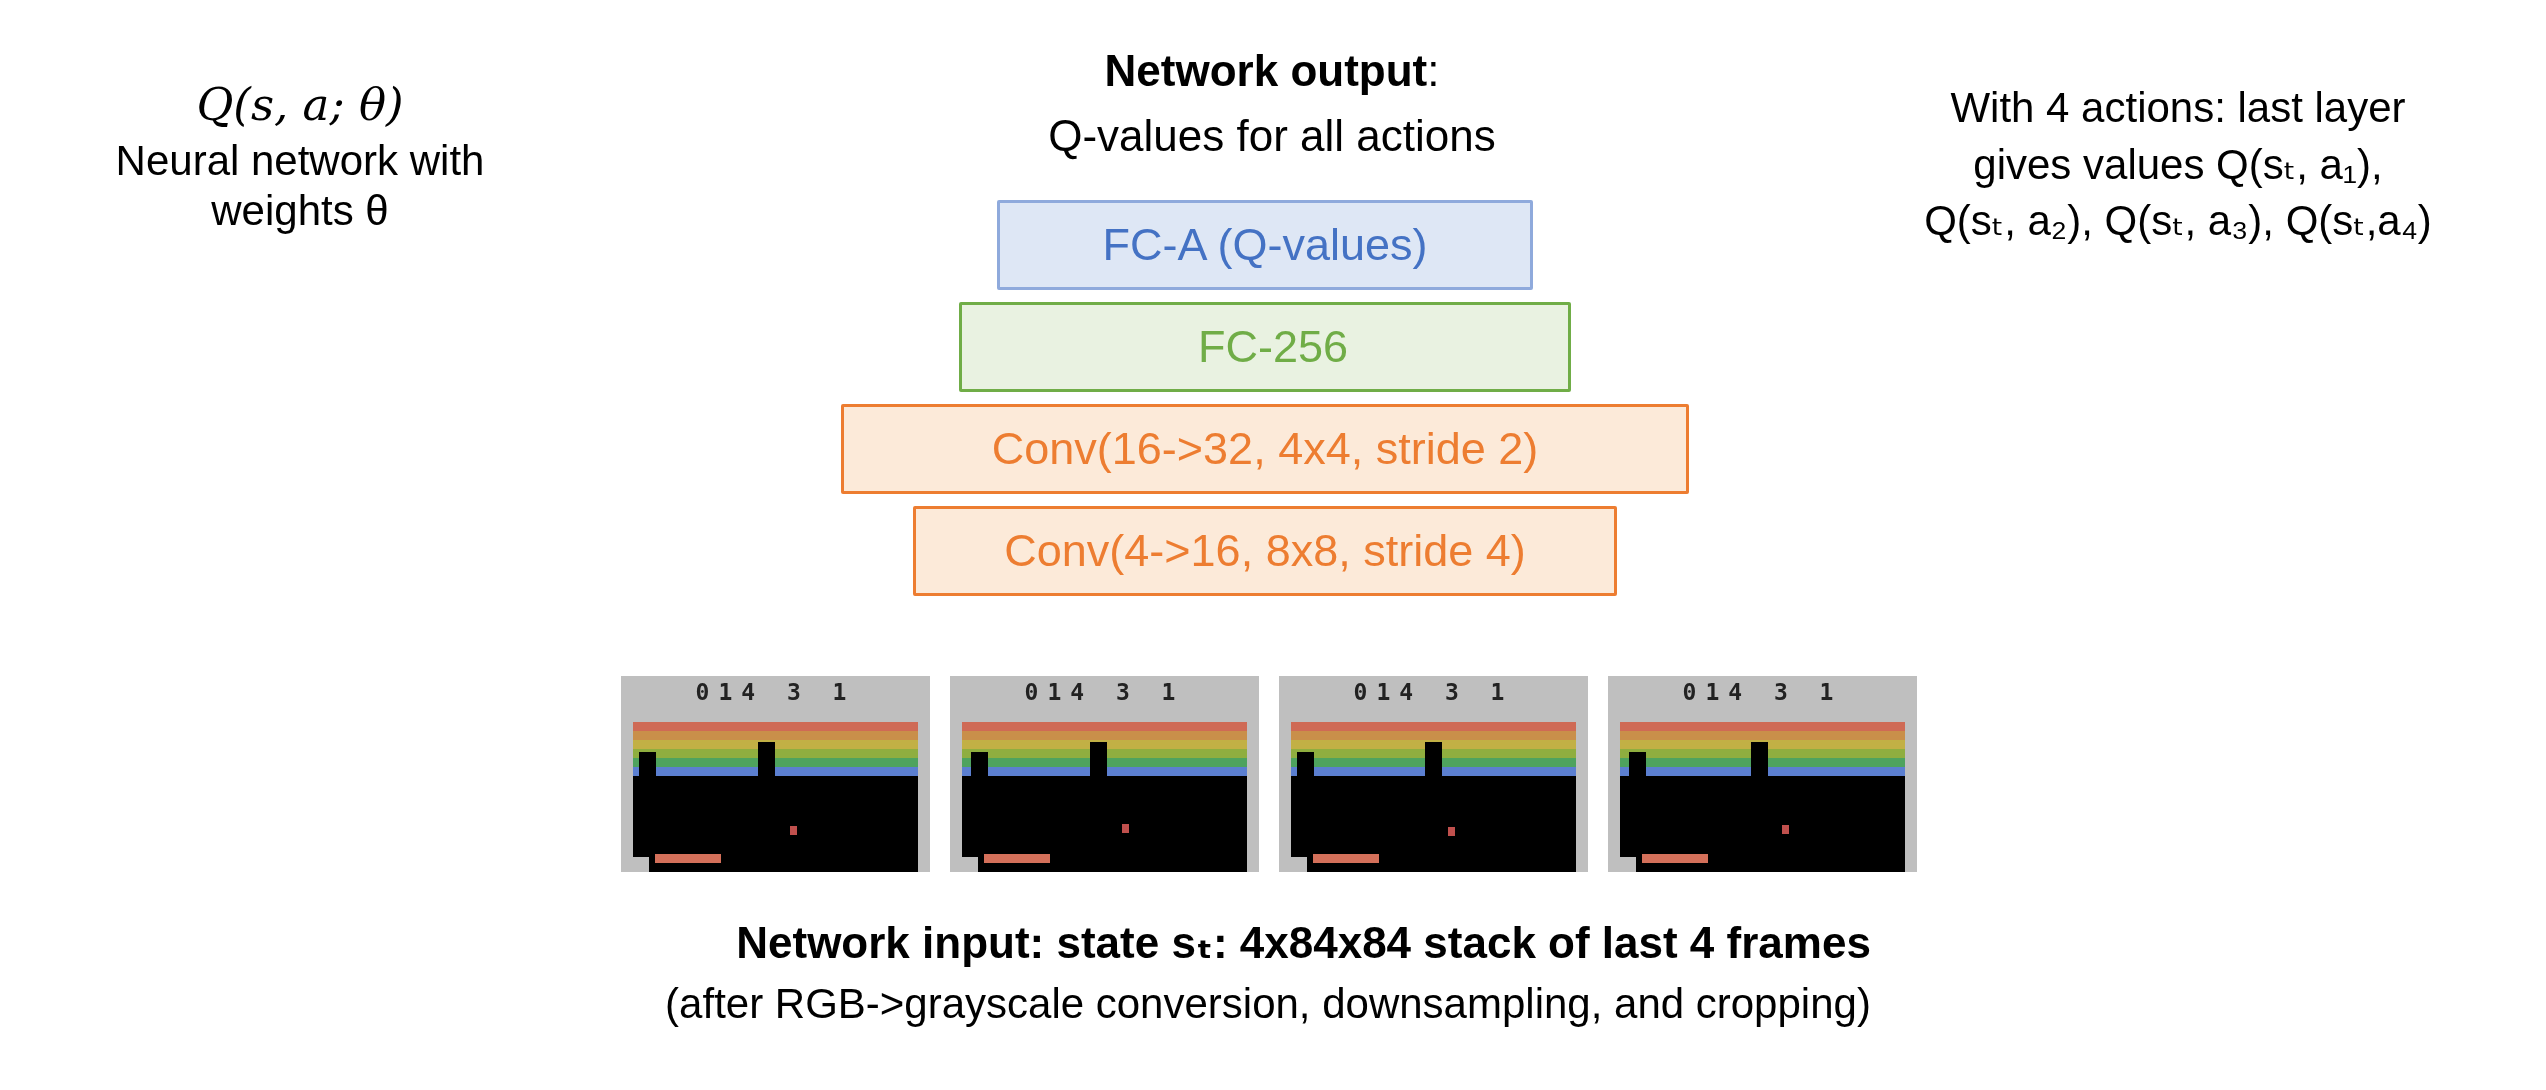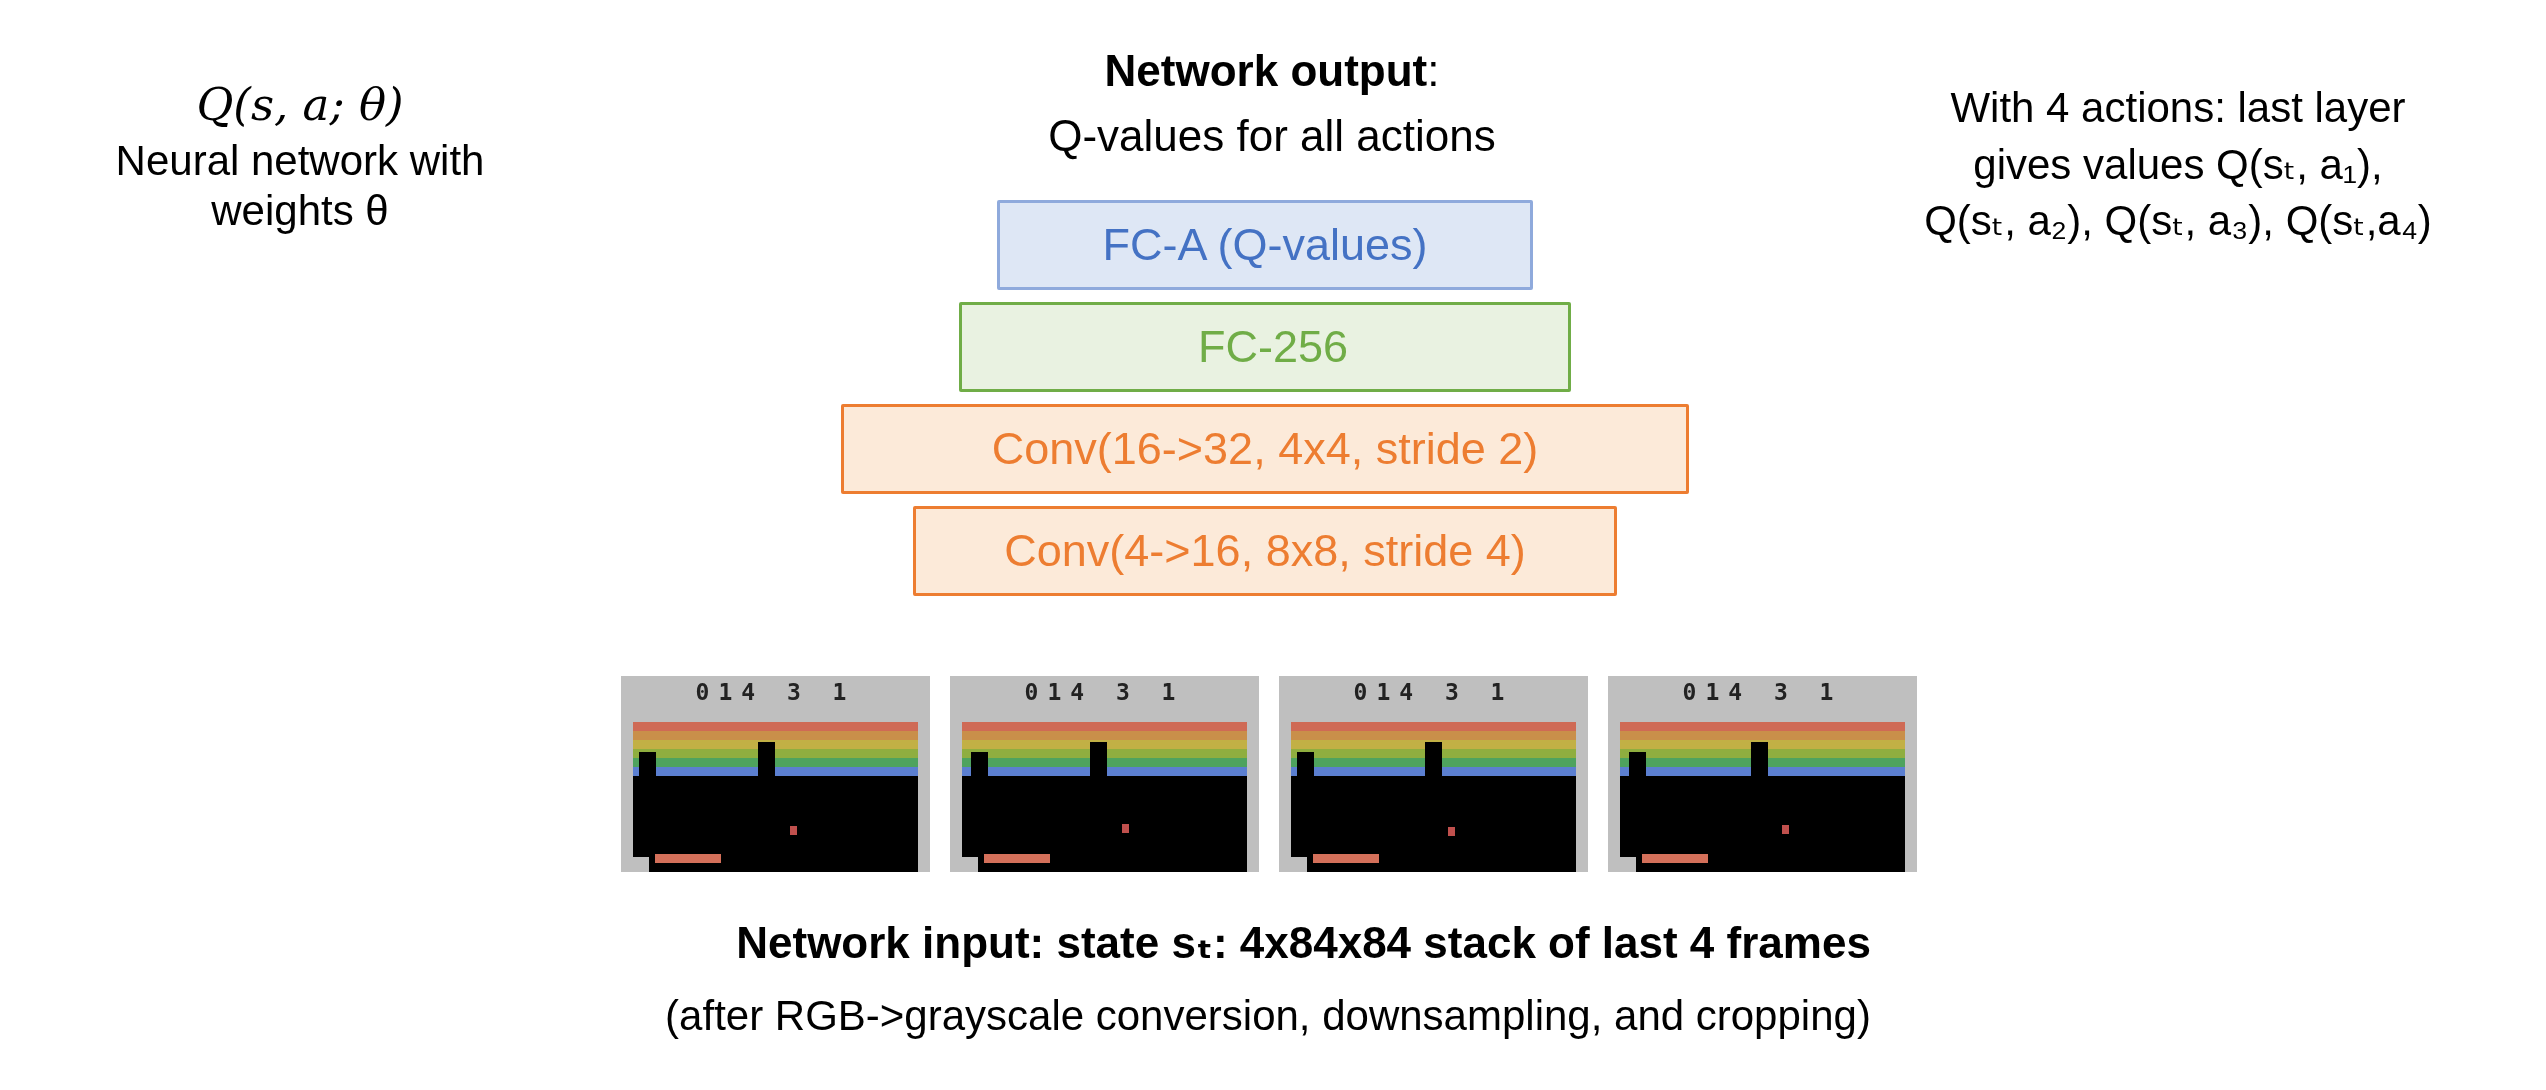--- a/index.html
+++ b/index.html
@@ -41,21 +41,21 @@
   .frame .pit{position:absolute;left:12px;right:12px;top:100px;bottom:0;background:#000;}
   .frame .notch{position:absolute;top:-24px;width:17px;height:24px;background:#000;}
   .frame .notch.tall{top:-34px;height:34px;}
   .frame .ball{position:absolute;width:7px;height:9px;background:#c0504d;}
   .frame .paddle{position:absolute;left:22px;bottom:9px;width:66px;height:9px;background:#d4705a;}
   .frame .corner{position:absolute;left:0;bottom:0;width:16px;height:15px;background:#bfbfbf;}
 
   
   .input-note{position:absolute;left:1268px;top:912px;transform:translateX(-50%);
               text-align:right;font-size:44px;line-height:1.42;white-space:nowrap;}
-  .input-note .sub-line{font-size:42px;font-weight:normal;margin-top:12px;}
+  .input-note .sub-line{font-size:42px;font-weight:normal;}
 </style>
 </head>
 <body>
 
 <div class="canvas">
 
   <div class="left-note">
     <div class="math-line">Q(s, a; θ)</div>
     <div>Neural network with</div>
     <div>weights θ</div>

